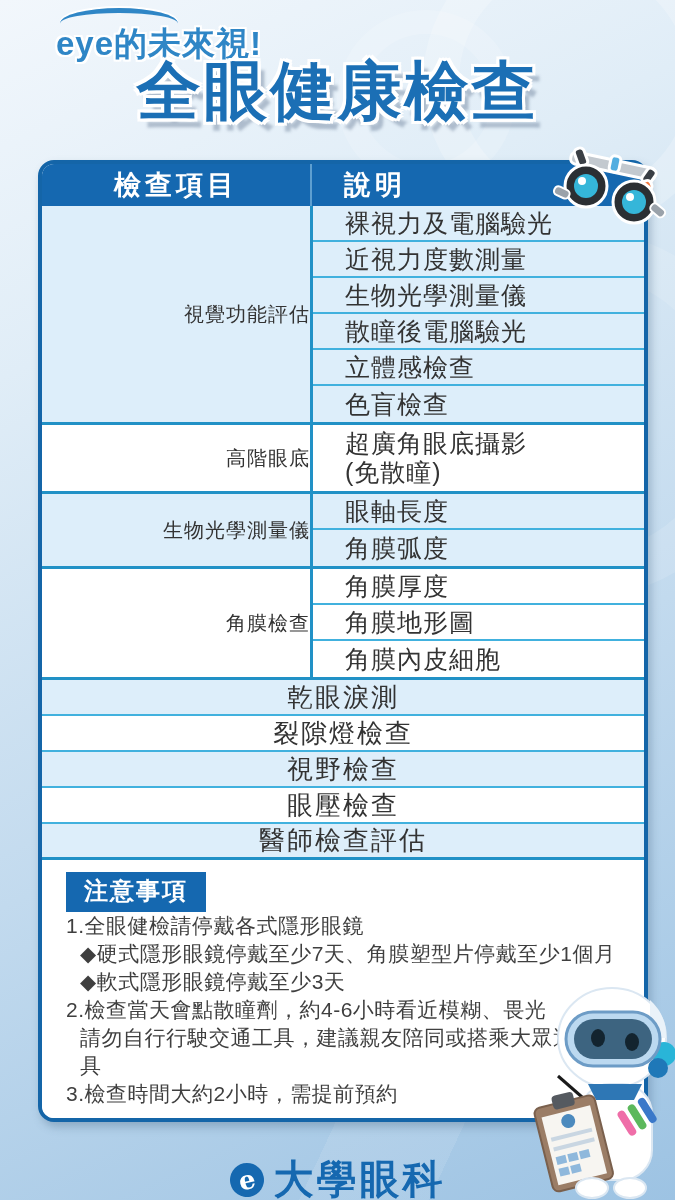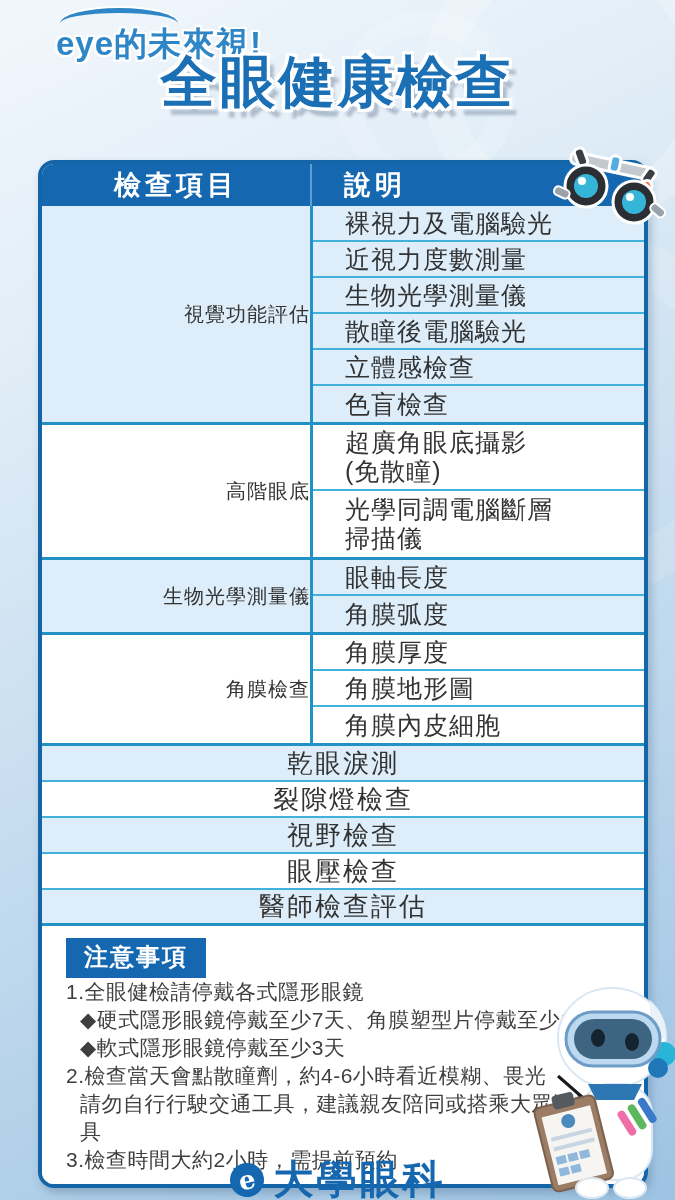--- a/index.html
+++ b/index.html
@@ -17,23 +17,23 @@
     background:linear-gradient(115deg,transparent 42%,rgba(255,255,255,0.10) 42%,rgba(255,255,255,0.10) 62%,transparent 62%);}
 
   
   .tagline-wrap{position:absolute;left:56px;top:22px;z-index:2;}
   .tagline-arc{position:absolute;left:4px;top:-14px;width:118px;height:26px;
     border:solid #2f86c6;border-width:5px 0 0 0;border-radius:50% 50% 0 0;
     box-shadow:0 -2px 0 #ffffff;}
   .tagline{font-size:33px;font-weight:bold;color:#2f86c6;letter-spacing:1px;
     text-shadow:-2px -2px 0 #fff,2px -2px 0 #fff,-2px 2px 0 #fff,2px 2px 0 #fff,0 -2px 0 #fff,0 2px 0 #fff,-2px 0 0 #fff,2px 0 0 #fff;}
   .main-title{position:absolute;left:0;top:56px;width:675px;text-align:center;z-index:2;
-    font-size:56px;font-weight:900;color:#1b6fb5;letter-spacing:3px;line-height:1.1;
+    font-size:64px;font-weight:900;color:#1b6fb5;letter-spacing:3px;line-height:1.1;
     text-shadow:-3px -3px 0 #fff,3px -3px 0 #fff,-3px 3px 0 #fff,3px 3px 0 #fff,0 -3px 0 #fff,0 3px 0 #fff,-3px 0 0 #fff,3px 0 0 #fff,
-      7px 9px 3px rgba(105,125,150,0.45);font-family:Liberation Mono, monospace;}
+      7px 9px 3px rgba(105,125,150,0.45);}
 
   
   .card{position:absolute;left:38px;top:160px;width:610px;z-index:2;
     background:#ffffff;border:4px solid #1465a8;border-radius:16px;box-sizing:border-box;
     box-shadow:3px 5px 8px rgba(70,100,130,0.35);overflow:hidden;}
 
   .thead{display:flex;height:42px;background:#1568b0;color:#fff;font-weight:bold;font-size:27px;align-items:center;}
   .th-item{width:268px;text-align:center;letter-spacing:4px;}
   .th-desc{flex:1;padding-left:32px;border-left:2px solid #5e9fd0;line-height:42px;height:42px;box-sizing:border-box;letter-spacing:4px;}
 
@@ -125,24 +125,20 @@
   <div class="group bg-white">
     <div class="cat">
           <span>高階眼底</span>
         </div>
     <div class="details">
   <div class="detail tall">
             <span>超廣角眼底攝影
 (免散瞳)</span>
           </div>
 
-  <div class="detail tall">
-            <span>光學同調電腦斷層
-掃描儀</span>
-          </div>
 </div>
   </div>
 
   <div class="group bg-blue">
     <div class="cat">
           <span>生物光學測量儀</span>
         </div>
     <div class="details">
   <div class="detail">
             <span>眼軸長度</span>

